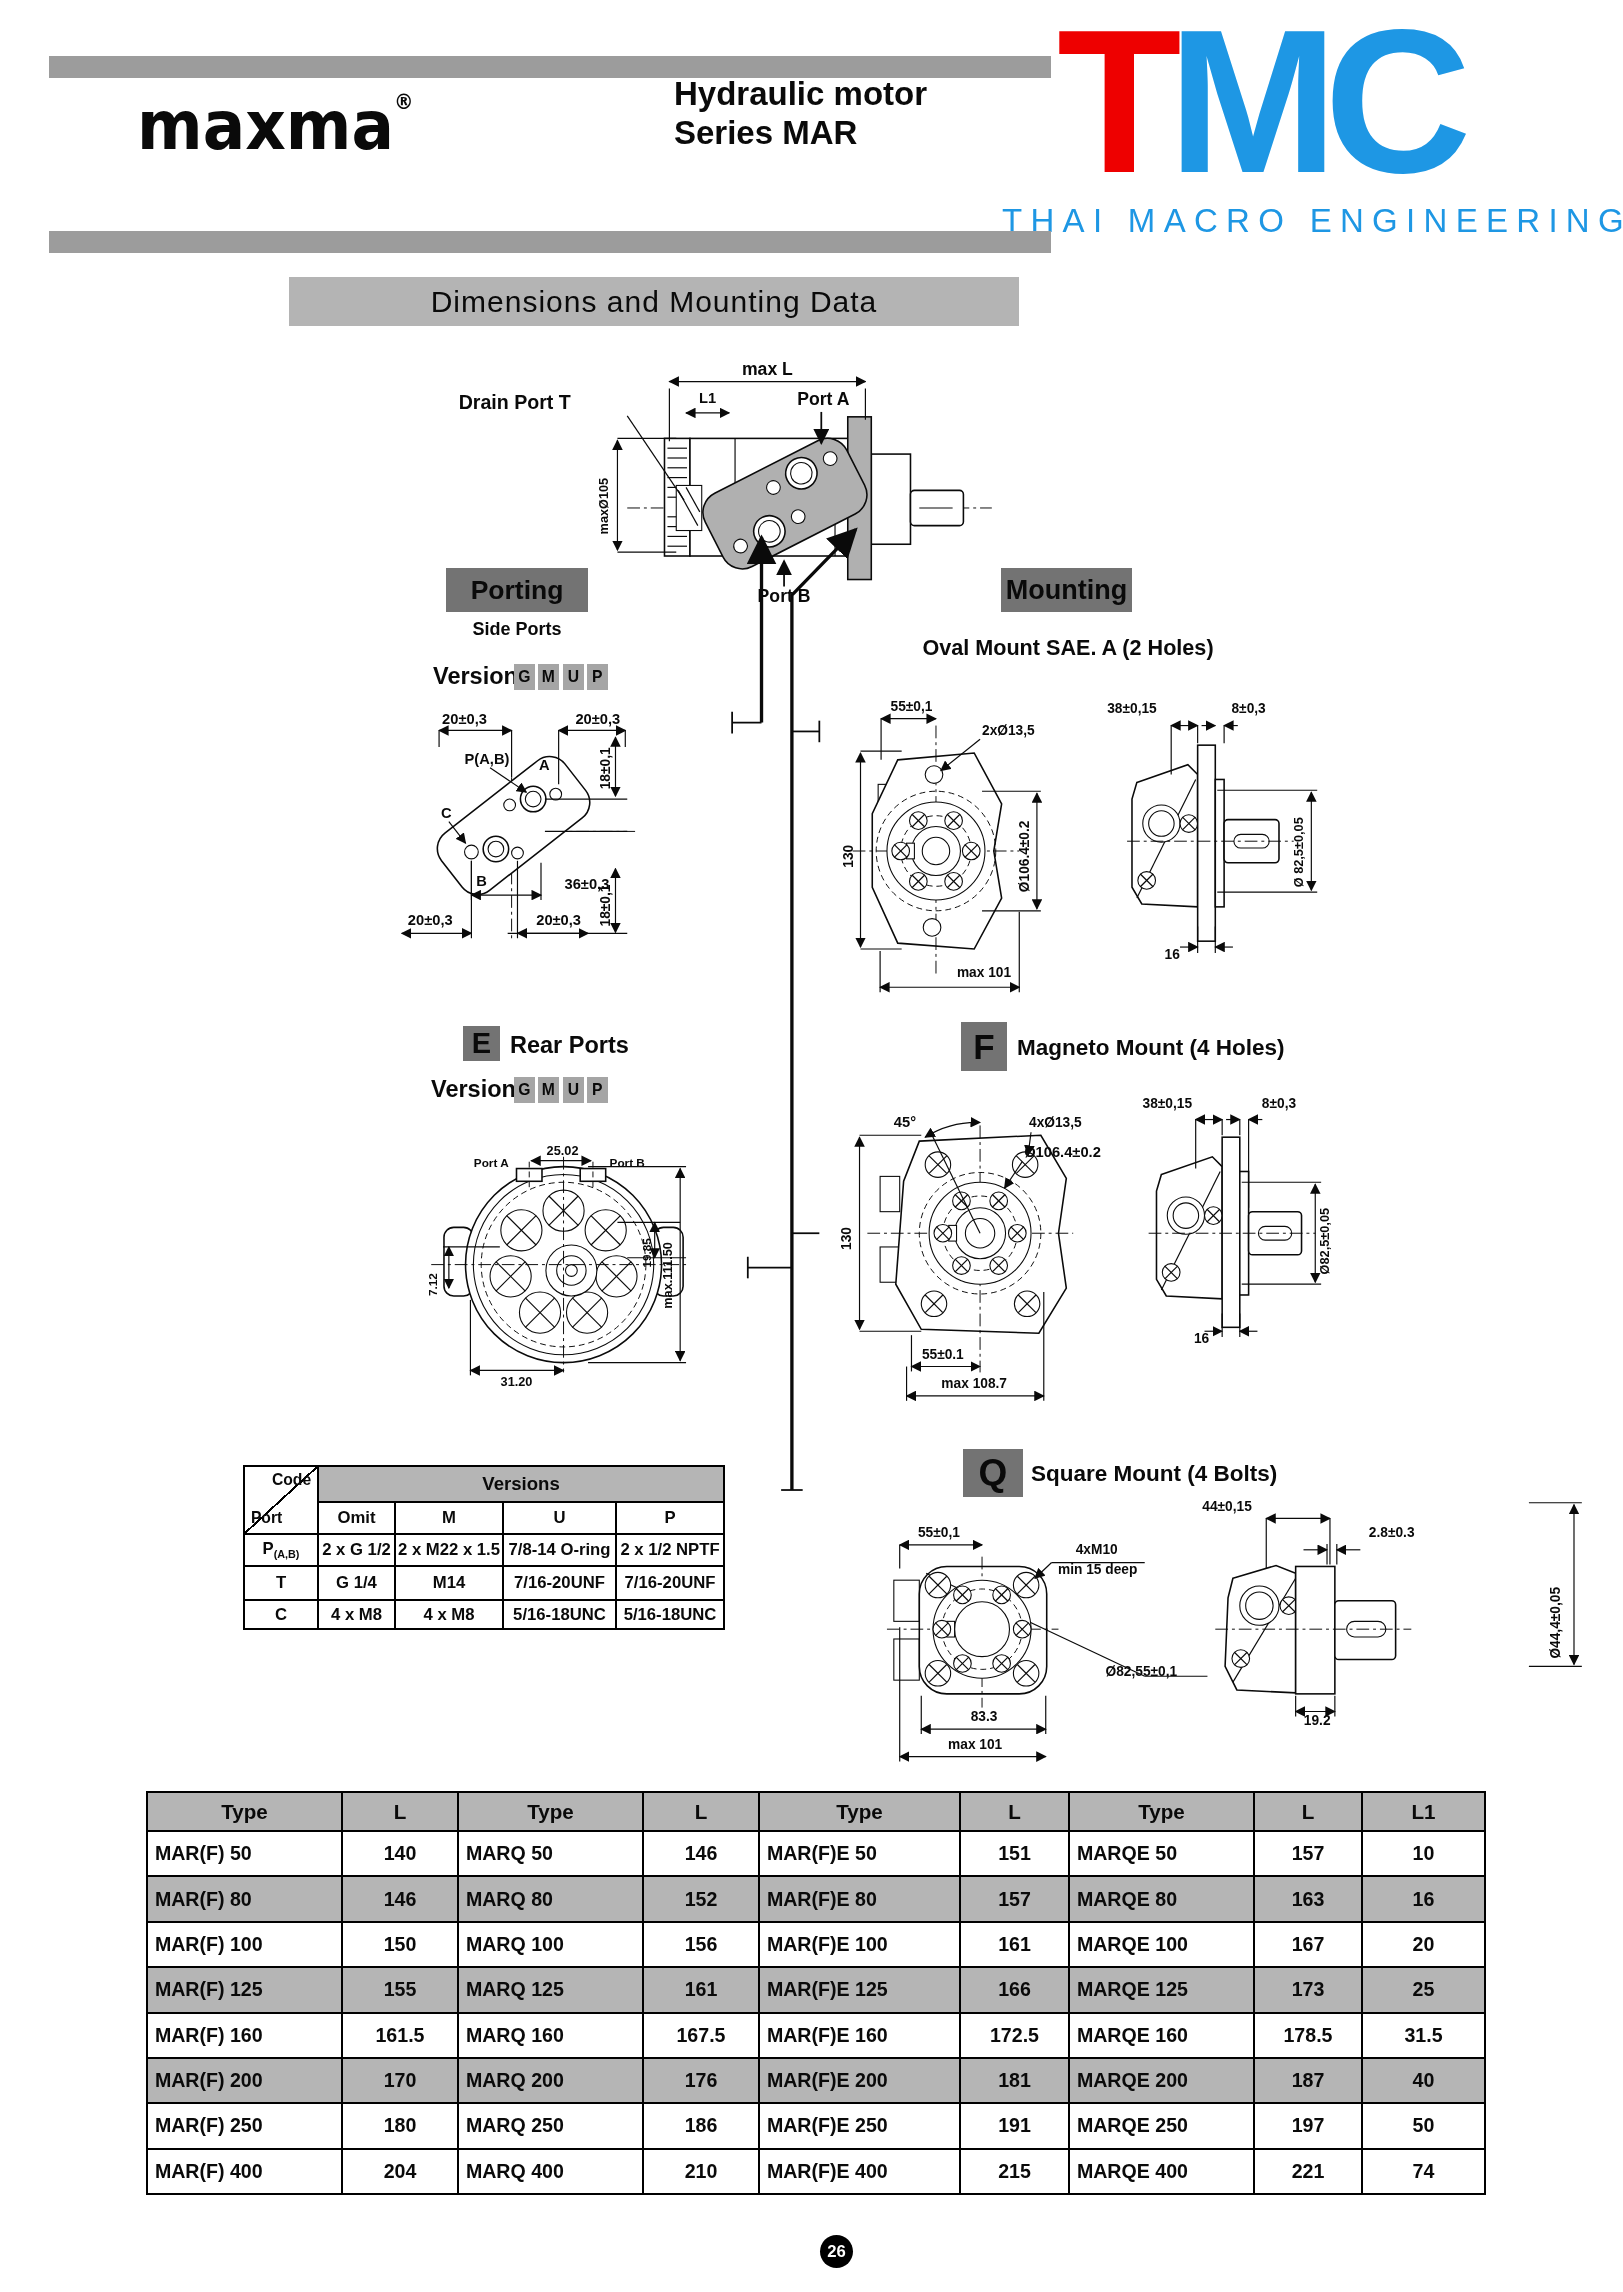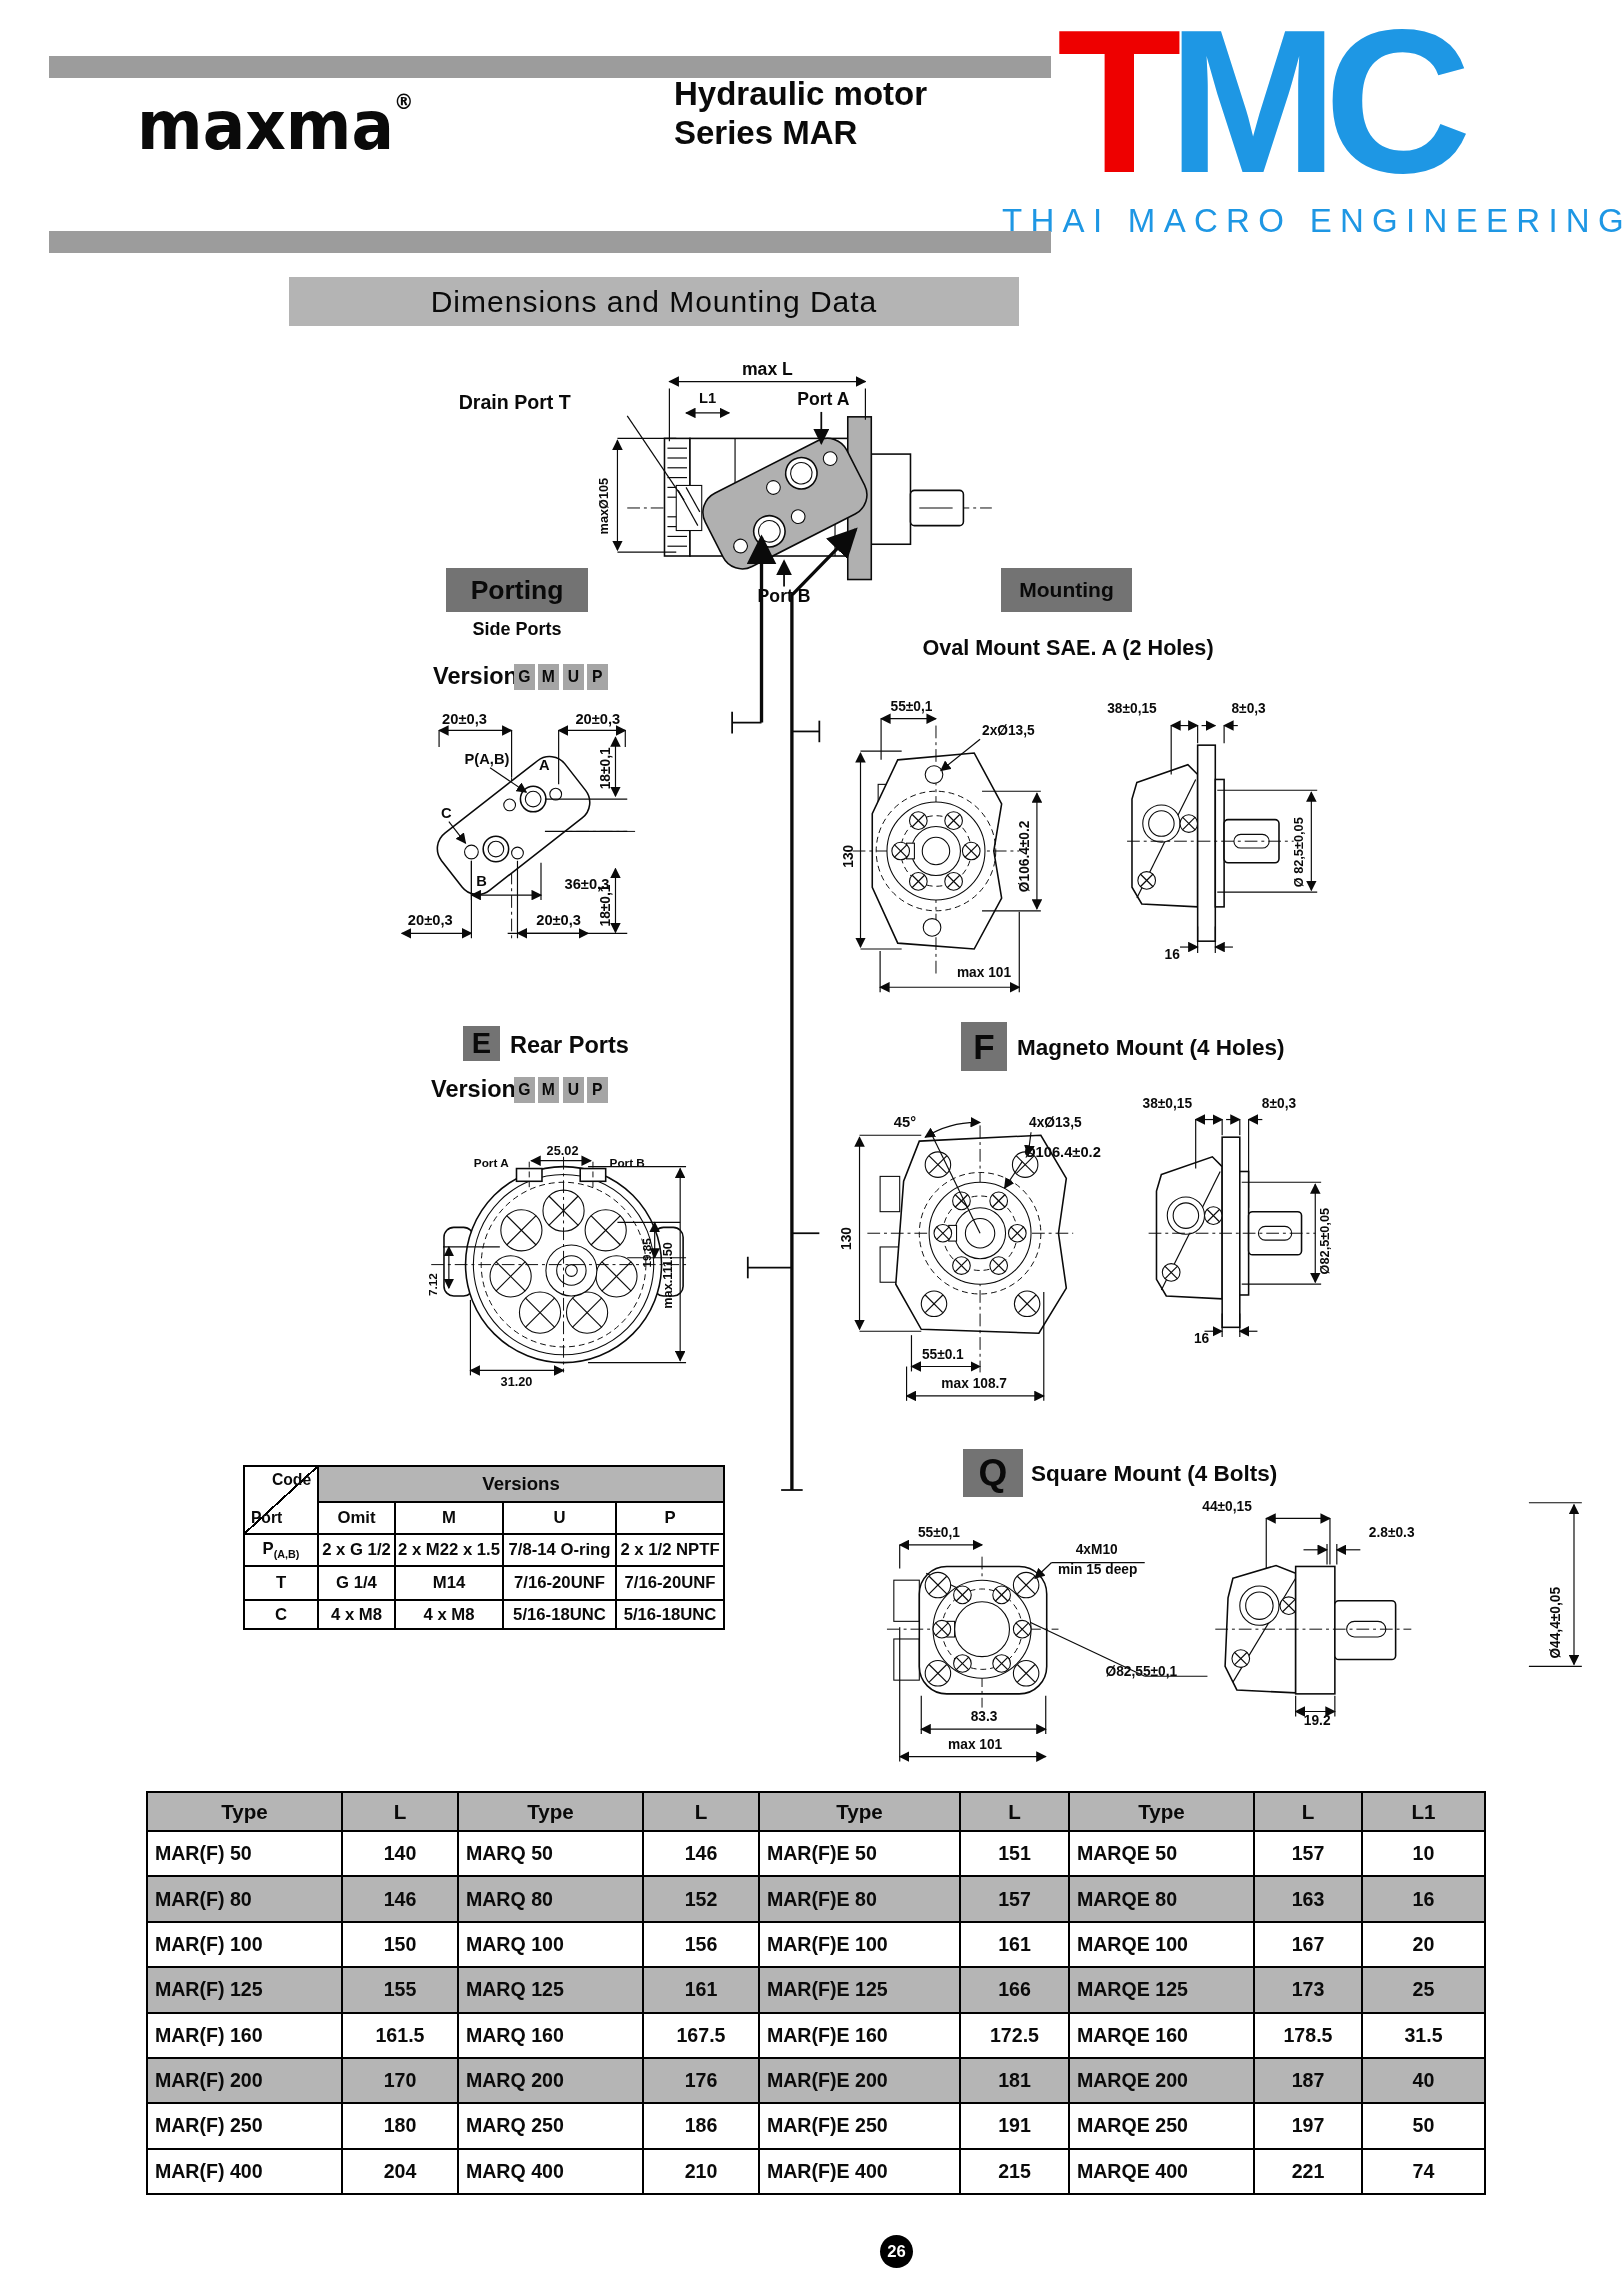--- a/index.html
+++ b/index.html
@@ -77,21 +77,21 @@
   <div class="abs" id="banner" style="left:289px;top:277px;width:730px;height:49px;">Dimensions and Mounting Data</div>
 
   <div class="abs gbox" style="left:446px;top:568px;width:142px;height:44px;font-size:26.5px;">Porting</div>
   <div class="abs sechead" style="left:446px;top:619px;width:142px;text-align:center;font-size:18px;">Side Ports</div>
   <div class="vlabel" style="left:433px;top:663px;">Versions</div>
   <div class="chip" style="left:514px;top:664px;">G</div>
   <div class="chip" style="left:538px;top:664px;">M</div>
   <div class="chip" style="left:563px;top:664px;">U</div>
   <div class="chip" style="left:587px;top:664px;">P</div>
 
-  <div class="abs gbox" style="left:1001px;top:568px;width:131px;height:44px;font-size:21px;">Mounting</div>
+  <div class="abs gbox" style="left:1001px;top:568px;width:131px;height:44px;font-size:27px;">Mounting</div>
   <div class="abs sechead" style="left:921px;top:635px;width:294px;text-align:center;font-size:21.6px;">Oval Mount SAE. A  (2 Holes)</div>
 
   <div class="abs gbox" style="left:463px;top:1026px;width:37px;height:35px;font-size:29px;">E</div>
   <div class="abs sechead" style="left:510px;top:1032px;font-size:23.5px;">Rear Ports</div>
   <div class="vlabel" style="left:431px;top:1076px;">Versions</div>
   <div class="chip" style="left:514px;top:1077px;">G</div>
   <div class="chip" style="left:538px;top:1077px;">M</div>
   <div class="chip" style="left:563px;top:1077px;">U</div>
   <div class="chip" style="left:587px;top:1077px;">P</div>
 
@@ -665,15 +665,15 @@
       <td class="v">210</td>
       <td class="t">MAR(F)E 400</td>
       <td class="v">215</td>
       <td class="t">MARQE 400</td>
       <td class="v">221</td>
       <td class="v">74</td>
     </tr>
       </tbody>
     </table>
 
-  <div class="abs" id="pnum" style="left:880px;top:2235px;">26</div>
+  <div class="abs" id="pnum" style="left:820px;top:2235px;">26</div>
 </div>
 
 
 </body></html>

